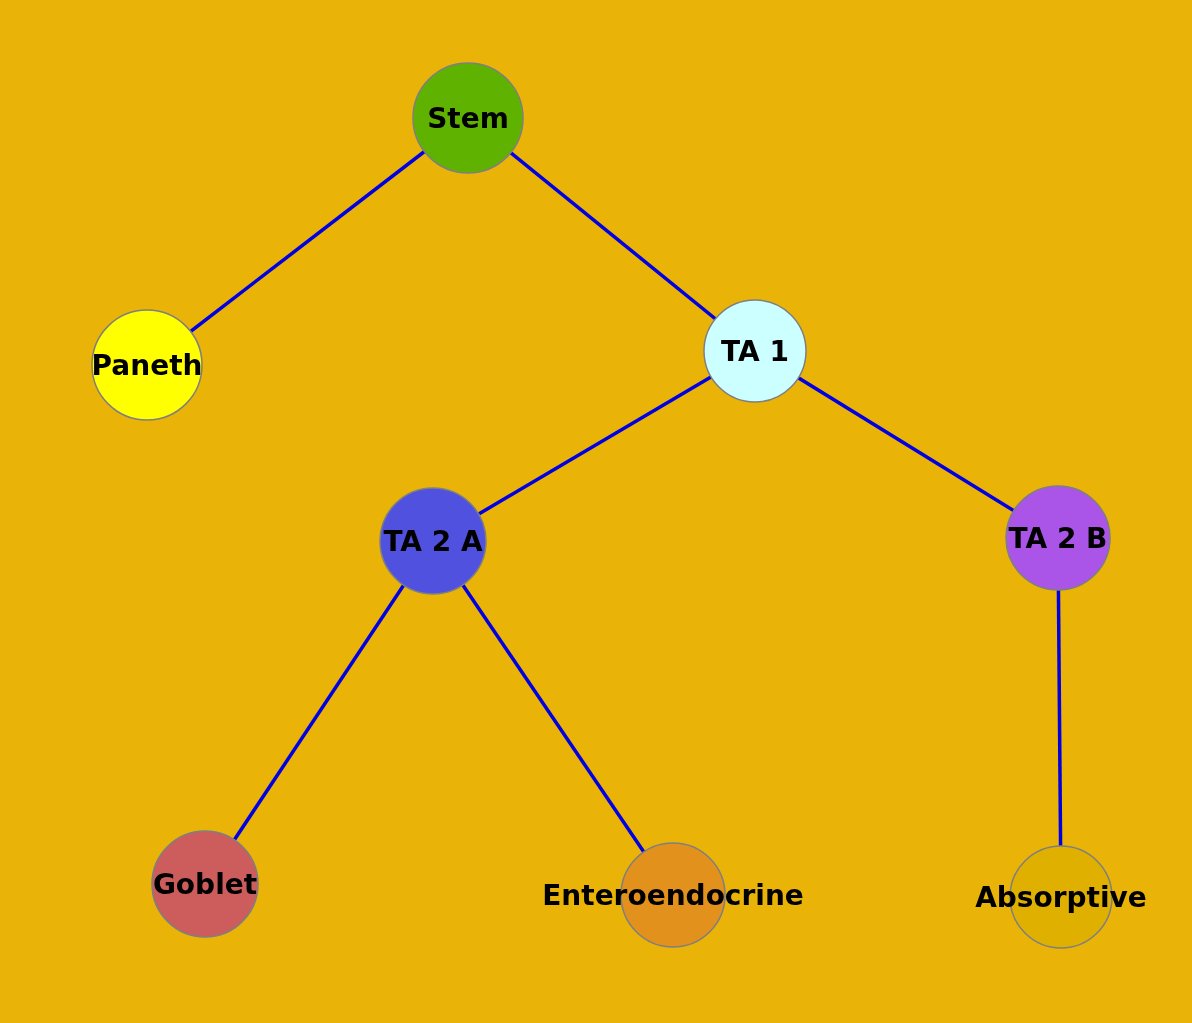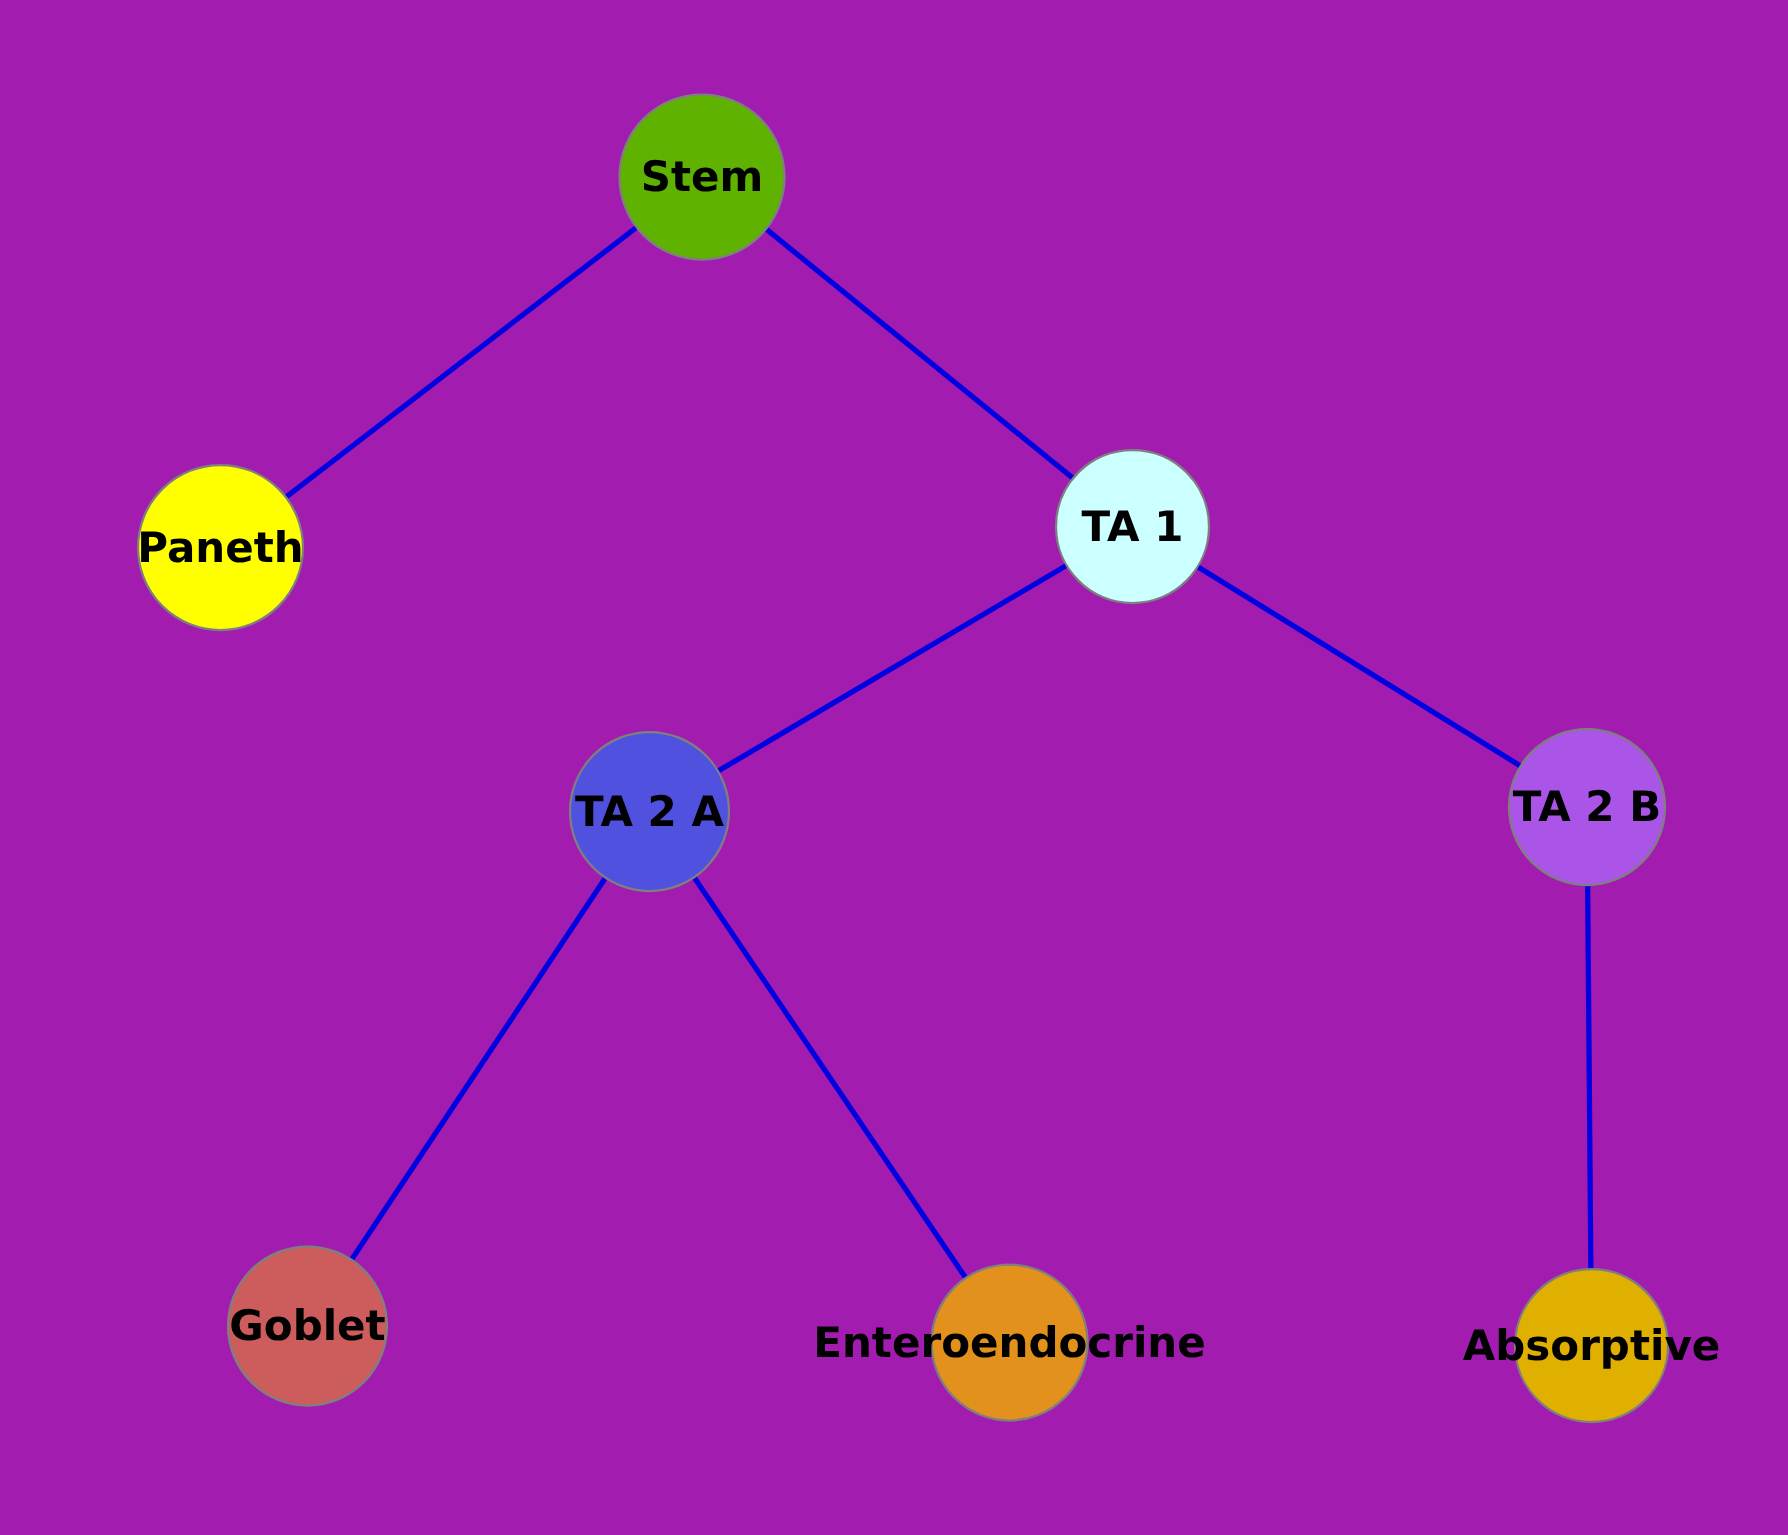--- a/index.html
+++ b/index.html
@@ -21,21 +21,21 @@
   }
   .node-label {
     font-family: "DejaVu Sans", "Liberation Sans", sans-serif;
     font-weight: bold;
     pointer-events: none;
   }
 </style>
 </head>
 <body>
 
-<div class="canvas" style="background: #a21caf;">
+<div class="canvas" style="background: #eab308;">
   <svg id="graph" xmlns="http://www.w3.org/2000/svg" viewBox="0 0 1192 1023">
       <line x1="468" y1="118" x2="147" y2="365" stroke="#0000e0" stroke-width="3.5"></line>
       <line x1="468" y1="118" x2="755" y2="351" stroke="#0000e0" stroke-width="3.5"></line>
       <line x1="755" y1="351" x2="433" y2="541" stroke="#0000e0" stroke-width="3.5"></line>
       <line x1="755" y1="351" x2="1058" y2="538" stroke="#0000e0" stroke-width="3.5"></line>
       <line x1="433" y1="541" x2="205" y2="884" stroke="#0000e0" stroke-width="3.5"></line>
       <line x1="433" y1="541" x2="673" y2="895" stroke="#0000e0" stroke-width="3.5"></line>
       <line x1="1058" y1="538" x2="1061" y2="897" stroke="#0000e0" stroke-width="3.5"></line>
       <g>
         <circle cx="468" cy="118" r="55" fill="#5fb300" stroke="#7f7f7f" stroke-width="1.5"></circle>

